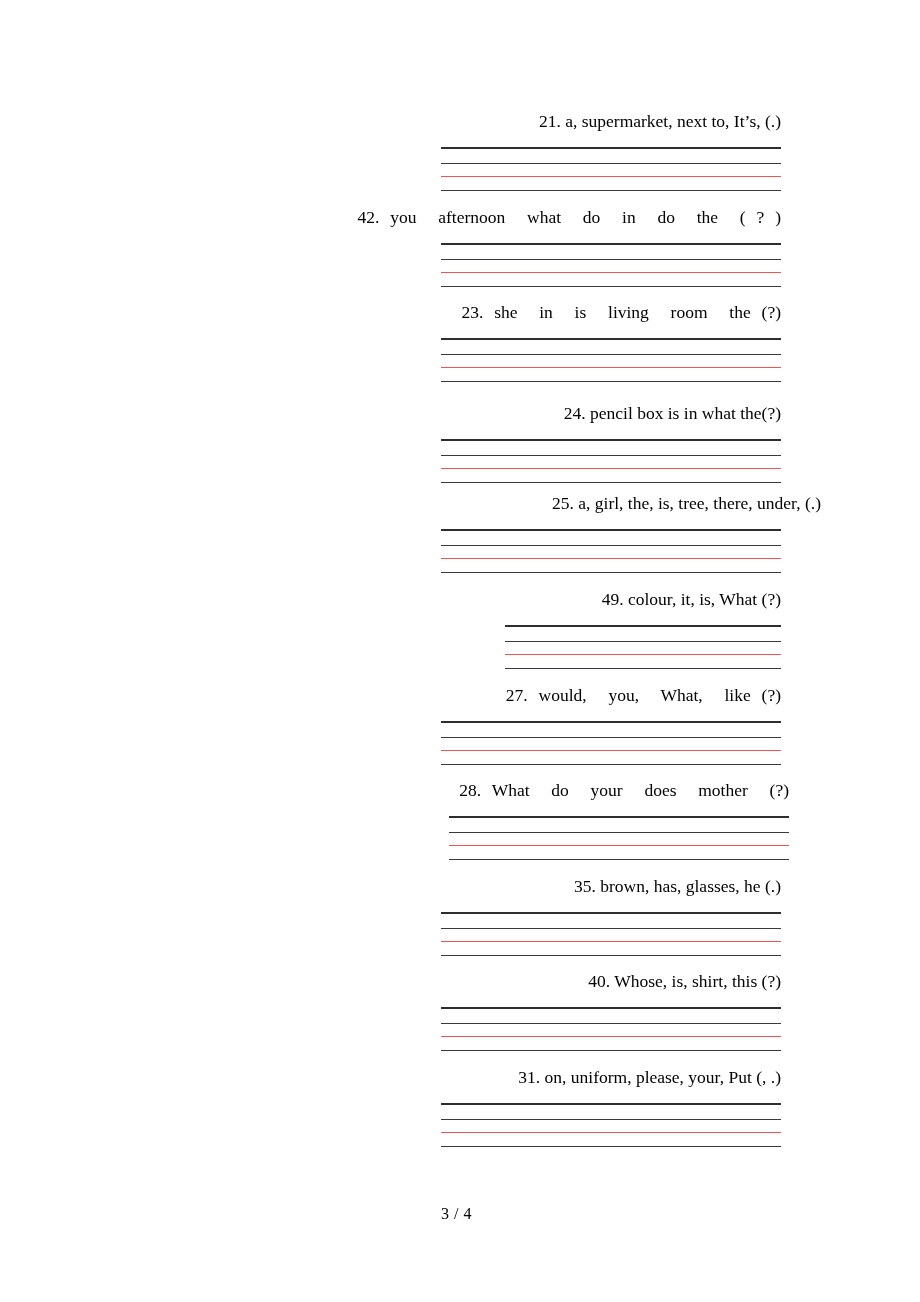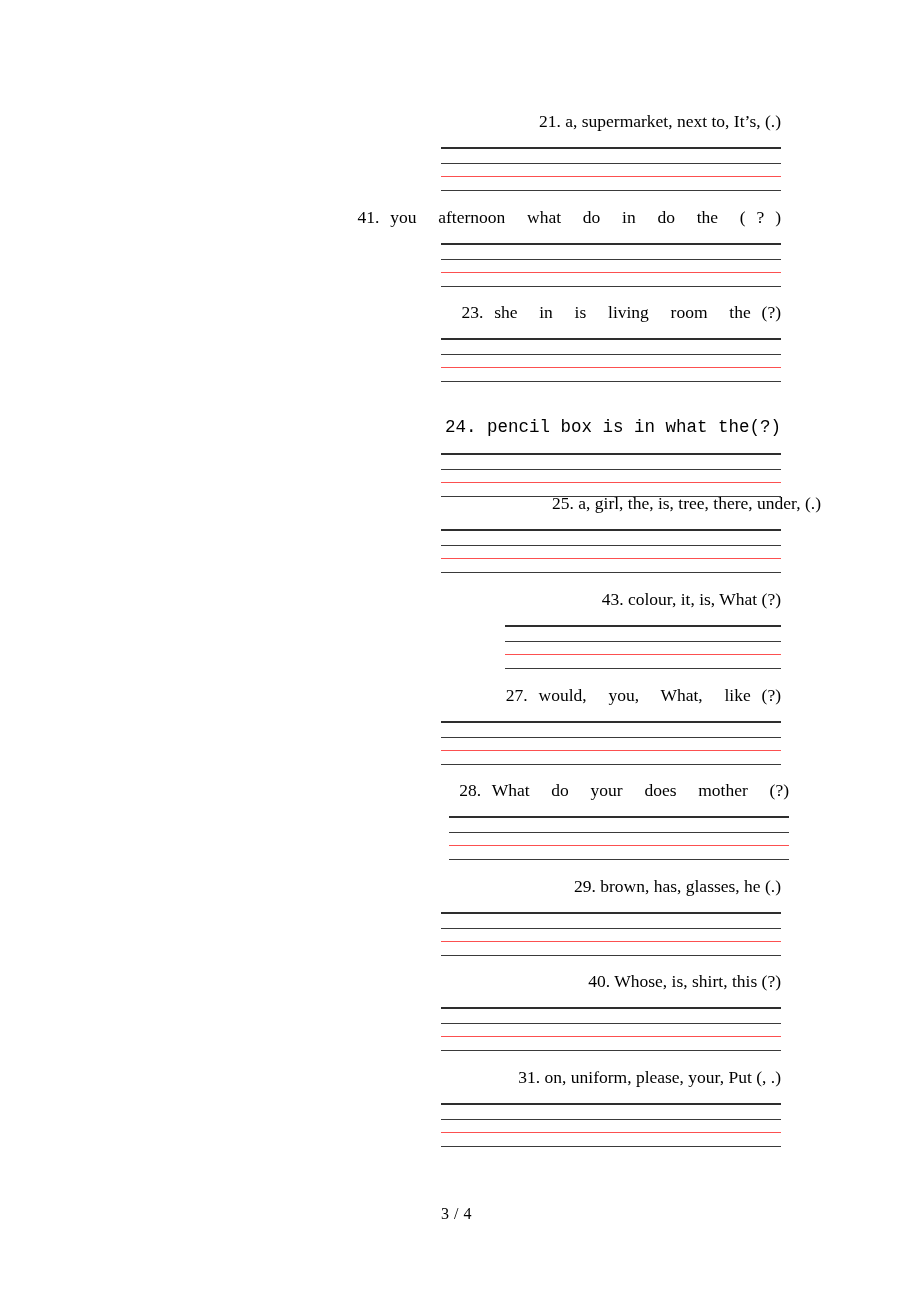--- a/index.html
+++ b/index.html
@@ -90,57 +90,57 @@
       <div class="qblock" style="top: 113px;">
         <div class="qtext sp-normal">21. a, supermarket, next to, It’s, (.)</div>
         <div class="rules" style="top: 34px;">
           <div class="rule rule-black-thick r1"></div>
           <div class="rule rule-black r2"></div>
           <div class="rule rule-red r3"></div>
           <div class="rule rule-black r4"></div>
         </div>
       </div>
       <div class="qblock" style="top: 208.6px;">
-        <div class="qtext sp-wide">41. you  afternoon  what  do  in  do  the  ( ? )</div>
+        <div class="qtext sp-wide">42. you  afternoon  what  do  in  do  the  ( ? )</div>
         <div class="rules" style="top: 34px;">
           <div class="rule rule-black-thick r1"></div>
           <div class="rule rule-black r2"></div>
           <div class="rule rule-red r3"></div>
           <div class="rule rule-black r4"></div>
         </div>
       </div>
       <div class="qblock" style="top: 304.2px;">
         <div class="qtext sp-wide">23. she  in  is  living  room  the (?)</div>
         <div class="rules" style="top: 34px;">
           <div class="rule rule-black-thick r1"></div>
           <div class="rule rule-black r2"></div>
           <div class="rule rule-red r3"></div>
           <div class="rule rule-black r4"></div>
         </div>
       </div>
-      <div class="qblock" style="top: 419px; font-family: Liberation Mono, monospace;">
+      <div class="qblock" style="top: 405px;">
         <div class="qtext sp-normal">24. pencil box is in what the(?)</div>
         <div class="rules" style="top: 34px;">
           <div class="rule rule-black-thick r1"></div>
           <div class="rule rule-black r2"></div>
           <div class="rule rule-red r3"></div>
           <div class="rule rule-black r4"></div>
         </div>
       </div>
       <div class="qblock" style="top: 495.4px; padding-left: 40px;">
         <div class="qtext sp-normal">25. a, girl, the, is, tree, there, under, (.)</div>
         <div class="rules" style="top: 34px;">
           <div class="rule rule-black-thick r1"></div>
           <div class="rule rule-black r2"></div>
           <div class="rule rule-red r3"></div>
           <div class="rule rule-black r4"></div>
         </div>
       </div>
       <div class="qblock" style="top: 591px;">
-        <div class="qtext sp-normal">43. colour, it, is, What (?)</div>
+        <div class="qtext sp-normal">49. colour, it, is, What (?)</div>
         <div class="rules indent" style="top: 34px;">
           <div class="rule rule-black-thick r1"></div>
           <div class="rule rule-black r2"></div>
           <div class="rule rule-red r3"></div>
           <div class="rule rule-black r4"></div>
         </div>
       </div>
       <div class="qblock" style="top: 686.6px;">
         <div class="qtext sp-wide">27. would,  you,  What,  like (?)</div>
         <div class="rules" style="top: 34px;">
@@ -153,21 +153,21 @@
       <div class="qblock" style="top: 782.2px; margin-left: 8px;">
         <div class="qtext sp-wide">28. What  do  your  does  mother  (?)</div>
         <div class="rules" style="top: 34px;">
           <div class="rule rule-black-thick r1"></div>
           <div class="rule rule-black r2"></div>
           <div class="rule rule-red r3"></div>
           <div class="rule rule-black r4"></div>
         </div>
       </div>
       <div class="qblock" style="top: 877.8px;">
-        <div class="qtext sp-normal">29. brown, has, glasses, he (.)</div>
+        <div class="qtext sp-normal">35. brown, has, glasses, he (.)</div>
         <div class="rules" style="top: 34px;">
           <div class="rule rule-black-thick r1"></div>
           <div class="rule rule-black r2"></div>
           <div class="rule rule-red r3"></div>
           <div class="rule rule-black r4"></div>
         </div>
       </div>
       <div class="qblock" style="top: 973.4px;">
         <div class="qtext sp-normal">40. Whose, is, shirt, this (?)</div>
         <div class="rules" style="top: 34px;">

